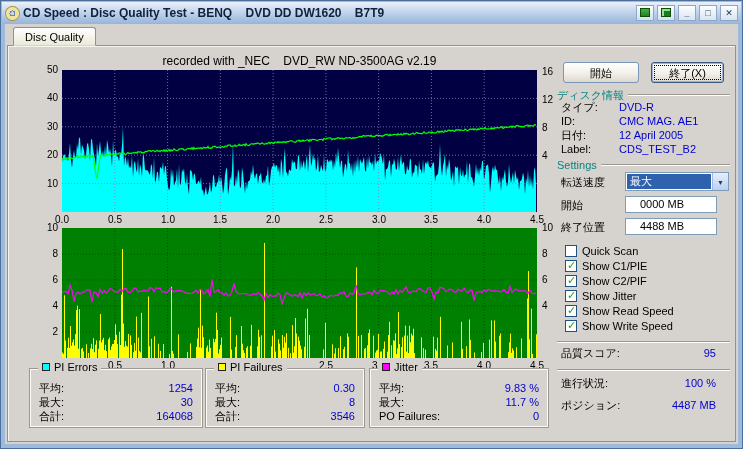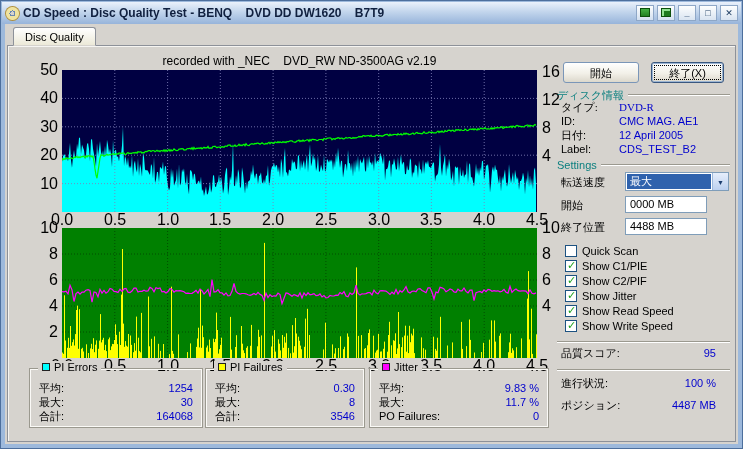--- a/index.html
+++ b/index.html
@@ -18,21 +18,21 @@
   .client{position:absolute;left:4px;right:4px;top:23px;bottom:4px;background:#d6d3ce}
   .tab{position:absolute;left:8px;top:3px;height:19px;padding:0 11px;background:linear-gradient(#ffffff,#ece9d8);
     border:1px solid #8d9199;border-bottom:1px solid #d6d3ce;border-radius:3px 3px 0 0;z-index:2;
     display:flex;align-items:center;font-size:11px;color:#000}
   .tabpage{position:absolute;left:2px;right:2px;top:21px;bottom:2px;border:1px solid #8d9199;background:#d6d3ce;
     box-shadow:inset 1px 1px 0 #f6f5f2}
   .chart-note{position:absolute;left:54px;top:8px;width:475px;text-align:center;white-space:pre;font-size:12px;color:#000}
   .plot{position:absolute}
   #plot-top{left:54px;top:24px;width:475px;height:142px}
   #plot-bottom{left:54px;top:182px;width:475px;height:130px}
-  .axlbl{position:absolute;font-size:16px;color:#000;line-height:12px}
+  .axlbl{position:absolute;font-size:10px;color:#000;line-height:12px}
   .statbox{position:absolute;top:322px;height:60px;border:1px solid #9b998f;
     box-shadow:inset 1px 1px 0 #fbfaf7,inset -1px -1px 0 #fbfaf7}
   #box-pi-errors{left:21px;width:174px}
   #box-pi-failures{left:197px;width:160px}
   #box-jitter{left:361px;width:180px}
   .statbox .hdr{position:absolute;top:-8px;left:8px;background:#d6d3ce;padding:0 4px;display:flex;align-items:center;gap:4px;font-size:11px}
   .swatch{width:8px;height:8px;border:1px solid #222;display:inline-block}
   .statrows{position:absolute;left:9px;right:9px;top:12px}
   .srow{display:flex;justify-content:space-between;height:14px;line-height:14px}
   .srow .val{color:#0000cd}
@@ -50,22 +50,22 @@
   #disc-info-rows{position:absolute;left:6px;right:2px;top:44px;height:58px}
   .inforow{position:absolute;left:0;right:0;height:13px;line-height:13px}
   .ilab{display:inline-block;width:58px;color:#000}
   .ival{color:#0000cd}
   .plabel{position:absolute;left:6px;color:#000}
   .combo{position:absolute;top:115px;left:70px;width:104px;height:19px;border:1px solid #7f9db9;background:#fff;display:flex}
   .combo .sel{flex:1;margin:1px;background:#2f62ad;color:#fff;padding:0 3px;line-height:15px;overflow:hidden}
   .combo .drop{width:16px;background:linear-gradient(#e6eefb,#bcd0ef);border-left:1px solid #9db9dc;
     text-align:center;line-height:17px}
   .combo .arr{font-size:7px;color:#1c3d6e}
-  .tbox{position:absolute;left:70px;width:82px;height:17px;border:1px solid #7f9db9;background:#fff;
-    padding:0 4px;line-height:15px;color:#000}
+  .tbox{position:absolute;left:70px;width:92px;height:17px;border:1px solid #7f9db9;background:#fff;
+    padding:0 14px;line-height:15px;color:#000}
   #inp-start{top:139px}
   #inp-end{top:161px}
   #checkboxes{position:absolute;left:10px;right:2px;top:186px}
   .chkrow{display:flex;align-items:center;gap:5px;height:15px}
   .cb{width:12px;height:12px;border:1px solid #1d5281;background:#fff;position:relative;flex:0 0 auto}
   .cb.on::after{content:"✓";color:#1ca31c;font-weight:bold;font-size:11px;position:absolute;left:1px;top:-2px}
   .divider{position:absolute;left:2px;right:2px;height:2px;border-top:1px solid #9b998f;border-bottom:1px solid #fff}
   .statusrow{position:absolute;left:6px;right:16px;display:flex;justify-content:space-between;height:13px;line-height:13px;color:#000}
   .statusrow .val{color:#0000cd}
 </style>
@@ -167,21 +167,21 @@
 
       <div class="panel">
         <button class="xp-btn" id="btn-start">開始</button>
         <button class="xp-btn" id="btn-exit">終了(X)</button>
 
         <div class="sec-hdr" id="hdr-disc">
           <span>ディスク情報</span>
           <span class="line"></span>
         </div>
         <div id="disc-info-rows">
-            <div class="inforow" style="top: 0px; font-family: Liberation Serif, serif;"><span class="ilab">タイプ:</span><span class="ival">DVD-R</span></div>
+            <div class="inforow" style="top: 0px;"><span class="ilab">タイプ:</span><span class="ival">DVD-R</span></div>
             <div class="inforow" style="top: 14px;"><span class="ilab">ID:</span><span class="ival">CMC MAG. AE1</span></div>
             <div class="inforow" style="top: 28px;"><span class="ilab">日付:</span><span class="ival">12 April 2005</span></div>
             <div class="inforow" style="top: 42px;"><span class="ilab">Label:</span><span class="ival">CDS_TEST_B2</span></div>
           </div>
 
         <div class="sec-hdr" id="hdr-settings">
           <span>Settings</span>
           <span class="line"></span>
         </div>
 

